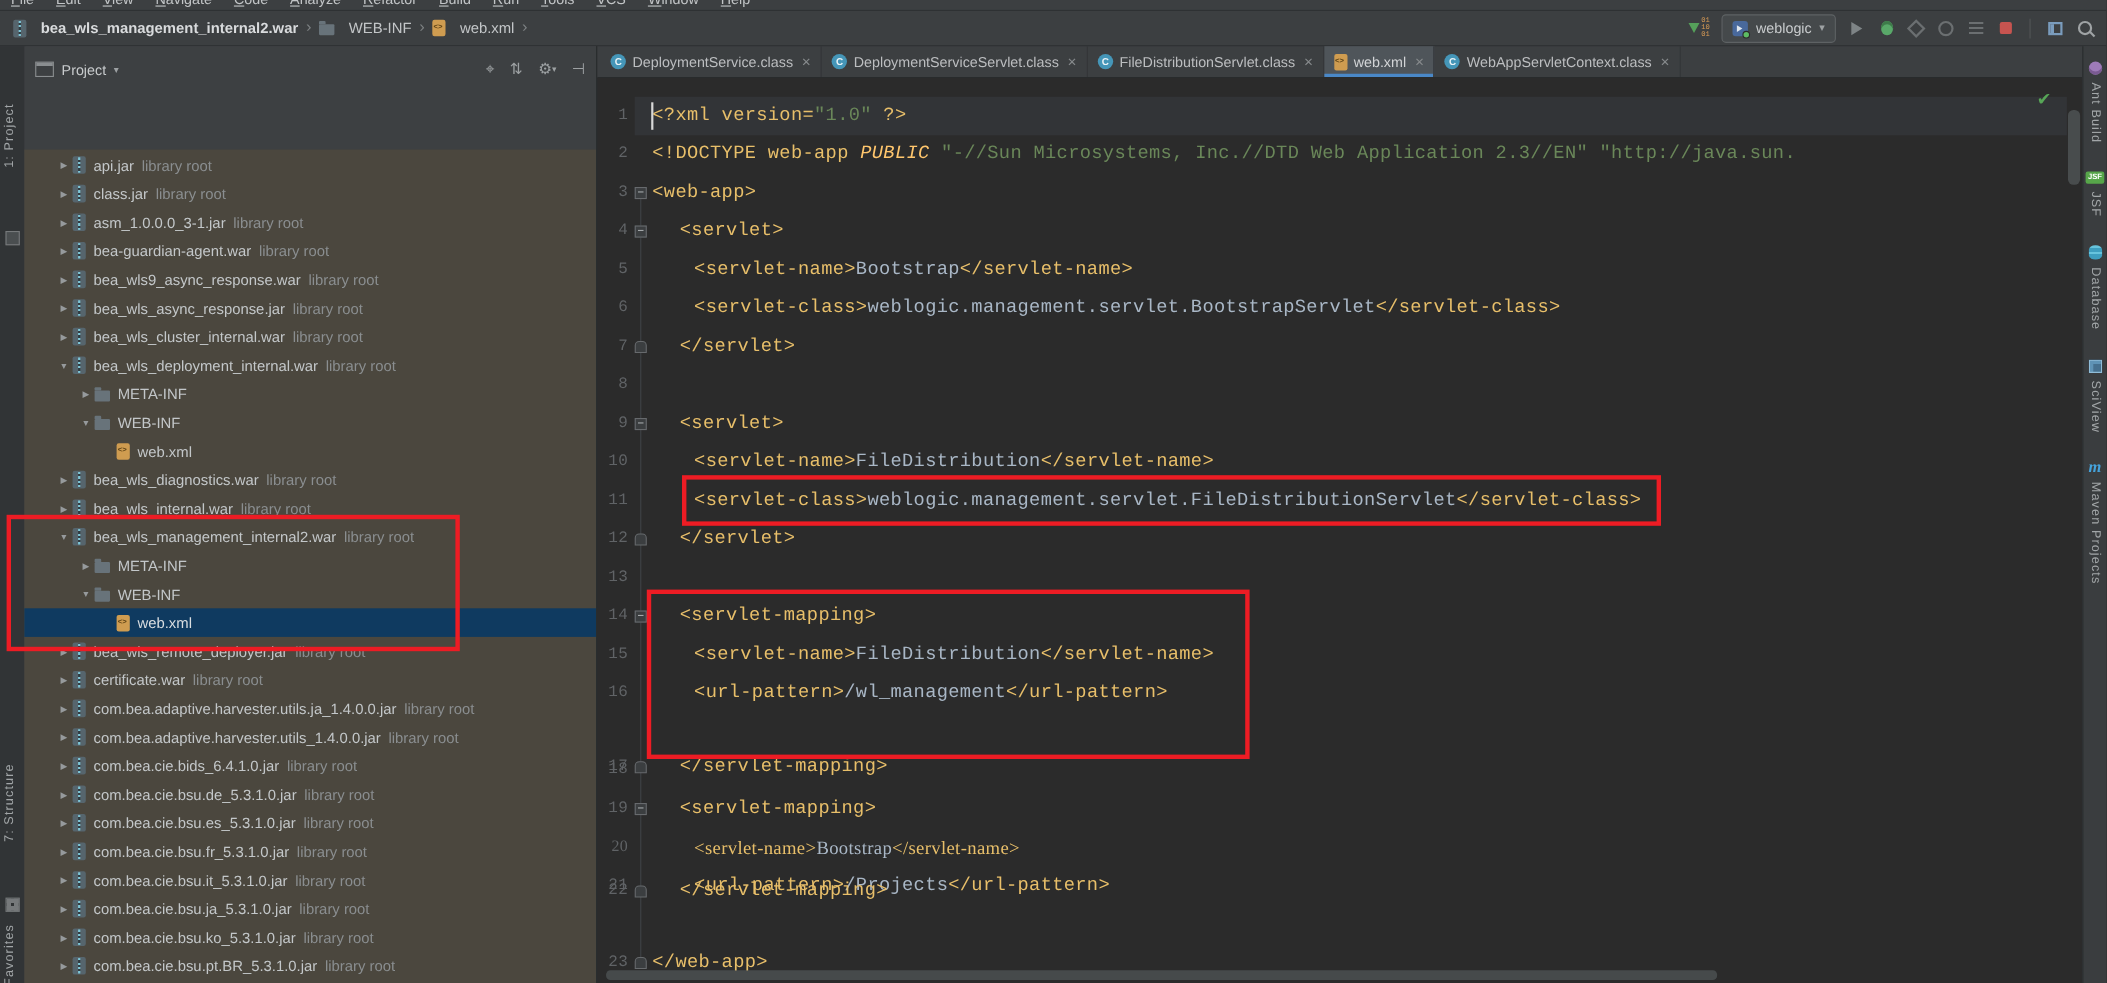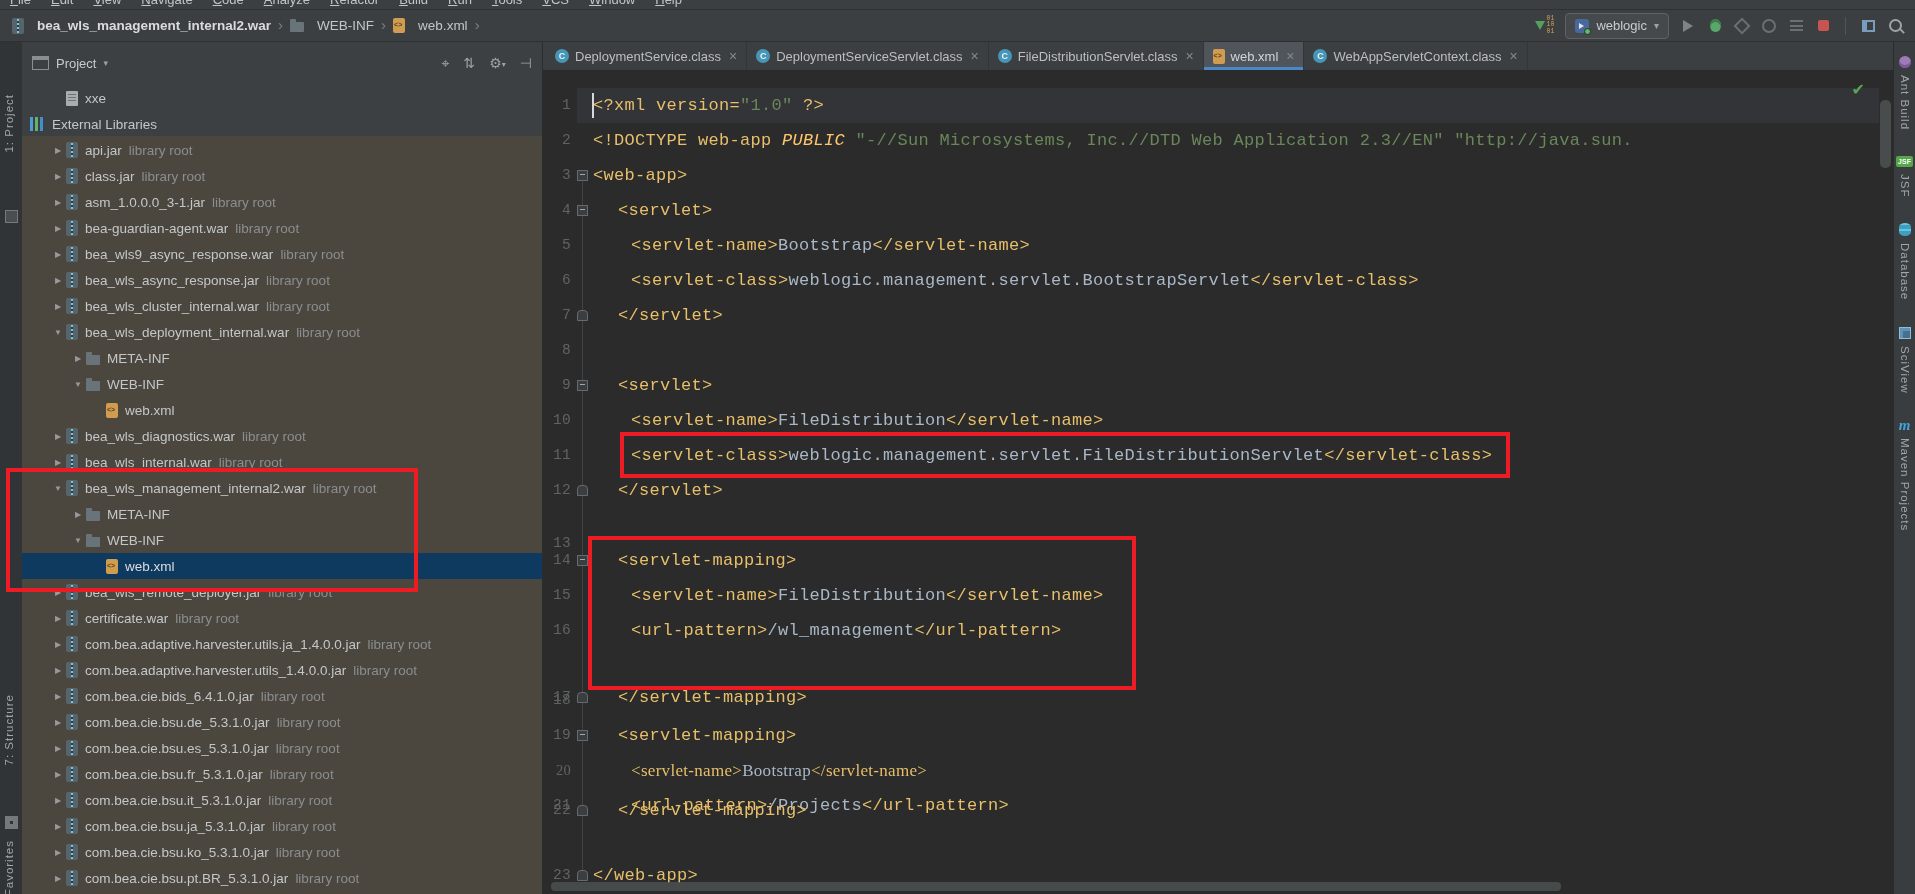--- a/index.html
+++ b/index.html
@@ -230,29 +230,20 @@
     <span class="pp-caret">▾</span>
     <span class="pp-tools">
         <span>⌖</span>
         <span>⇅</span>
         <span>⚙<small>▾</small></span>
         <span>⊣</span>
       </span>
   </div>
   <div class="pp-tree">
     <div class="tree-tint"></div>
-  <div class="trow" style="top: 1px; padding-left: 28px;">
-        <span class="arrow"></span>
-        <span class="ti ic-file"></span>
-        <span class="tlabel">xxe</span>
-      </div>
-      <div class="trow" style="top: 27px; padding-left: 8px;">
-        <span class="ti ic-lib"></span>
-        <span class="tlabel">External Libraries</span>
-      </div>
       <div class="trow" style="top: 53px; padding-left: 28px;">
         <span class="arrow">▶</span>
         <span class="ti ic-jar"></span>
         <span class="tlabel">api.jar</span>
         <span class="tsuffix">library root</span>
       </div>
       <div class="trow" style="top: 79px; padding-left: 28px;">
         <span class="arrow">▶</span>
         <span class="ti ic-jar"></span>
         <span class="tlabel">class.jar</span>
@@ -454,21 +445,21 @@
         <div class="cline" style="top: 88px;"><span class="lnum">3</span><span class="fold f-open"></span><span class="ctext ind0"><span class="tk-tag">&lt;web-app&gt;</span></span></div>
         <div class="cline" style="top: 123px;"><span class="lnum">4</span><span class="fold f-open"></span><span class="ctext ind1"><span class="tk-tag">&lt;servlet&gt;</span></span></div>
         <div class="cline" style="top: 158px;"><span class="lnum">5</span><span class="fold"></span><span class="ctext ind2"><span class="tk-tag">&lt;servlet-name&gt;</span><span class="tk-txt">Bootstrap</span><span class="tk-tag">&lt;/servlet-name&gt;</span></span></div>
         <div class="cline" style="top: 193px;"><span class="lnum">6</span><span class="fold"></span><span class="ctext ind2"><span class="tk-tag">&lt;servlet-class&gt;</span><span class="tk-txt">weblogic.management.servlet.BootstrapServlet</span><span class="tk-tag">&lt;/servlet-class&gt;</span></span></div>
         <div class="cline" style="top: 228px;"><span class="lnum">7</span><span class="fold f-close"></span><span class="ctext ind1"><span class="tk-tag">&lt;/servlet&gt;</span></span></div>
         <div class="cline" style="top: 263px;"><span class="lnum">8</span><span class="fold"></span><span class="ctext ind0"></span></div>
         <div class="cline" style="top: 298px;"><span class="lnum">9</span><span class="fold f-open"></span><span class="ctext ind1"><span class="tk-tag">&lt;servlet&gt;</span></span></div>
         <div class="cline" style="top: 333px;"><span class="lnum">10</span><span class="fold"></span><span class="ctext ind2"><span class="tk-tag">&lt;servlet-name&gt;</span><span class="tk-txt">FileDistribution</span><span class="tk-tag">&lt;/servlet-name&gt;</span></span></div>
         <div class="cline" style="top: 368px;"><span class="lnum">11</span><span class="fold"></span><span class="ctext ind2"><span class="tk-tag">&lt;servlet-class&gt;</span><span class="tk-txt">weblogic.management.servlet.FileDistributionServlet</span><span class="tk-tag">&lt;/servlet-class&gt;</span></span></div>
         <div class="cline" style="top: 403px;"><span class="lnum">12</span><span class="fold f-close"></span><span class="ctext ind1"><span class="tk-tag">&lt;/servlet&gt;</span></span></div>
-        <div class="cline" style="top: 456px; flex-direction: column;"><span class="lnum">13</span><span class="fold"></span><span class="ctext ind0"></span></div>
+        <div class="cline" style="top: 438px; flex-direction: column;"><span class="lnum">13</span><span class="fold"></span><span class="ctext ind0"></span></div>
         <div class="cline" style="top: 473px;"><span class="lnum">14</span><span class="fold f-open"></span><span class="ctext ind1"><span class="tk-tag">&lt;servlet-mapping&gt;</span></span></div>
         <div class="cline" style="top: 508px;"><span class="lnum">15</span><span class="fold"></span><span class="ctext ind2"><span class="tk-tag">&lt;servlet-name&gt;</span><span class="tk-txt">FileDistribution</span><span class="tk-tag">&lt;/servlet-name&gt;</span></span></div>
         <div class="cline" style="top: 543px;"><span class="lnum">16</span><span class="fold"></span><span class="ctext ind2"><span class="tk-tag">&lt;url-pattern&gt;</span><span class="tk-txt">/wl_management</span><span class="tk-tag">&lt;/url-pattern&gt;</span></span></div>
         <div class="cline" style="top: 578px; margin-top: 32px;"><span class="lnum">17</span><span class="fold f-close"></span><span class="ctext ind1"><span class="tk-tag">&lt;/servlet-mapping&gt;</span></span></div>
         <div class="cline" style="top: 613px;"><span class="lnum">18</span><span class="fold"></span><span class="ctext ind0"></span></div>
         <div class="cline" style="top: 648px;"><span class="lnum">19</span><span class="fold f-open"></span><span class="ctext ind1"><span class="tk-tag">&lt;servlet-mapping&gt;</span></span></div>
         <div class="cline" style="top: 683px; font-family: Liberation Serif, serif;"><span class="lnum">20</span><span class="fold"></span><span class="ctext ind2"><span class="tk-tag">&lt;servlet-name&gt;</span><span class="tk-txt">Bootstrap</span><span class="tk-tag">&lt;/servlet-name&gt;</span></span></div>
         <div class="cline" style="top: 718px; align-items: flex-end;"><span class="lnum">21</span><span class="fold"></span><span class="ctext ind2"><span class="tk-tag">&lt;url-pattern&gt;</span><span class="tk-txt">/Projects</span><span class="tk-tag">&lt;/url-pattern&gt;</span></span></div>
         <div class="cline" style="top: 723px;"><span class="lnum">22</span><span class="fold f-close"></span><span class="ctext ind1"><span class="tk-tag">&lt;/servlet-mapping&gt;</span></span></div>
         <div class="cline" style="top: 788px;"><span class="lnum">23</span><span class="fold f-close"></span><span class="ctext ind0"><span class="tk-tag">&lt;/web-app&gt;</span></span></div>

